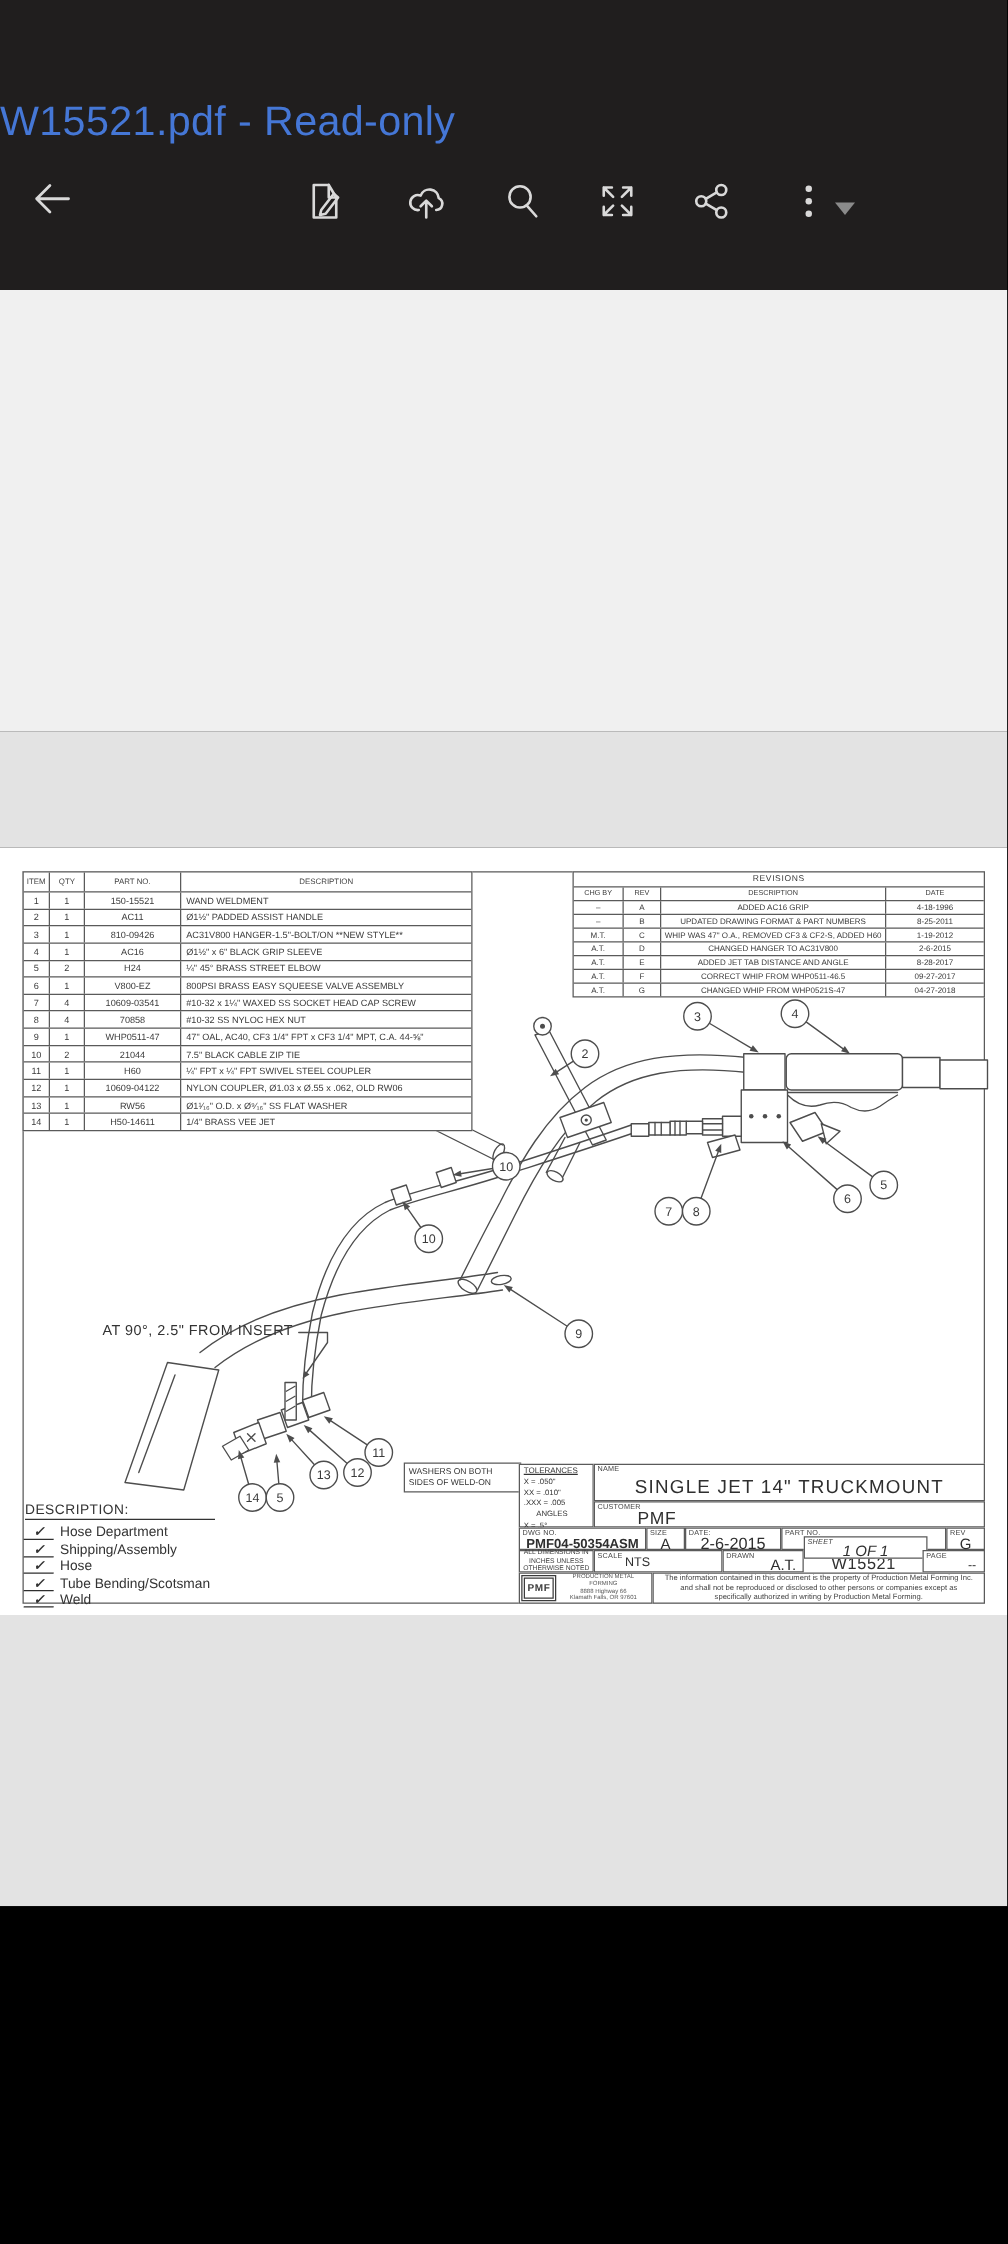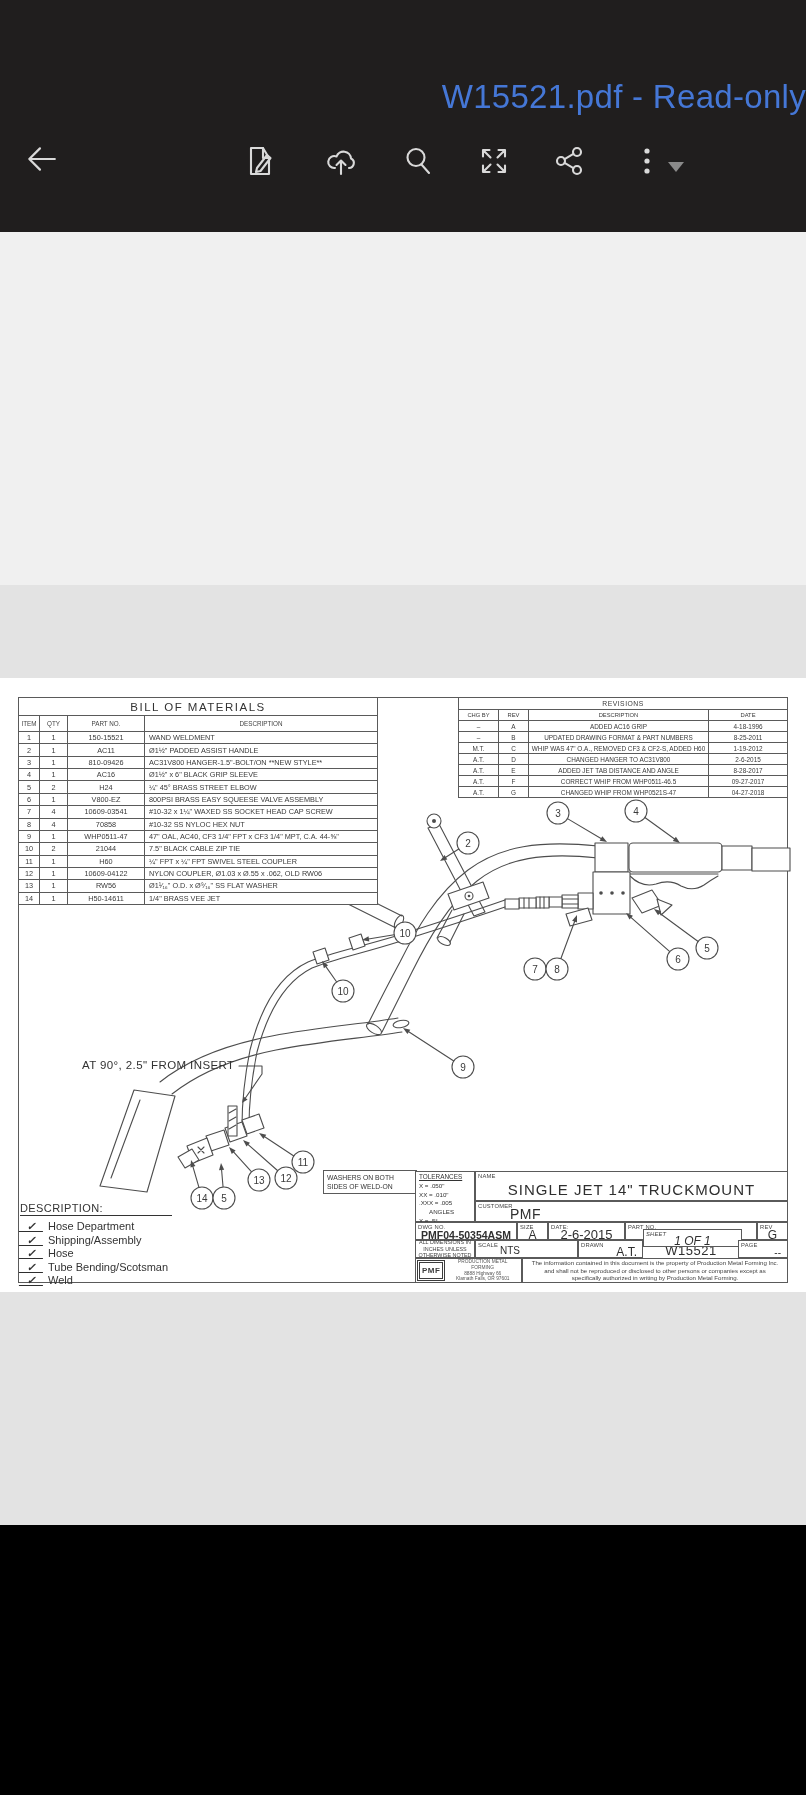--- a/index.html
+++ b/index.html
@@ -2,21 +2,21 @@
 <html><head>
 <meta charset="utf-8">
 <style>
   html,body{margin:0;padding:0;background:#000;}
   *{box-sizing:border-box;font-family:"Liberation Sans",sans-serif;}
   #screen{position:relative;width:806px;height:1795px;background:#000;overflow:hidden;}
   .abs{position:absolute;}
 
   
   #appbar{left:0;top:0;width:806px;height:232px;background:#201e1e;}
-  #doc-title{left:0;top:78px;width:806px;text-align:right;font-size:33px;letter-spacing:.3px;}
+  #doc-title{left:0;top:78px;width:806px;text-align:left;font-size:33px;letter-spacing:.3px;}
   .toolbtn{width:34px;height:34px;display:flex;align-items:center;justify-content:center;}
   .toolbtn svg{stroke:#d9d9d9;fill:none;stroke-width:2.1;stroke-linecap:round;stroke-linejoin:round;}
   #caret{width:0;height:0;border-left:8px solid transparent;border-right:8px solid transparent;border-top:10px solid #8a8a8a;}
 
   
   #band-top{left:0;top:232px;width:806px;height:353px;background:#f0f0f0;}
   #band-mid{left:0;top:585px;width:806px;height:93px;background:#e3e3e3;}
   #band-bot{left:0;top:1292px;width:806px;height:233px;background:#e3e3e3;}
   #black-bot{left:0;top:1525px;width:806px;height:270px;background:#000;}
 
@@ -304,21 +304,20 @@
           <g>
             <line x1="223.0605874451892" y1="1187.0401868605406" x2="221.4270057067322" y2="1167.9817332452087"></line>
             <polygon points="221,1163 224.1883092769336,1169.7523835757916 219.00730670191652,1170.1964695107931" class="filld"></polygon>
             <circle cx="224" cy="1198" r="11" class="fillw"></circle>
             <text x="224" y="1201.5" text-anchor="middle">5</text>
           </g>
         </g>
     </svg>
 
     <div class="abs" id="bom">
-      <div class="ttl">BILL OF MATERIALS</div>
       <div class="hdr grid4">
         <div>ITEM</div>
           <div>QTY</div>
         <div>PART NO.</div>
           <div>DESCRIPTION</div>
       </div>
       <div id="bom-rows">
 
       <div class="row grid4">
             <div>1</div>

